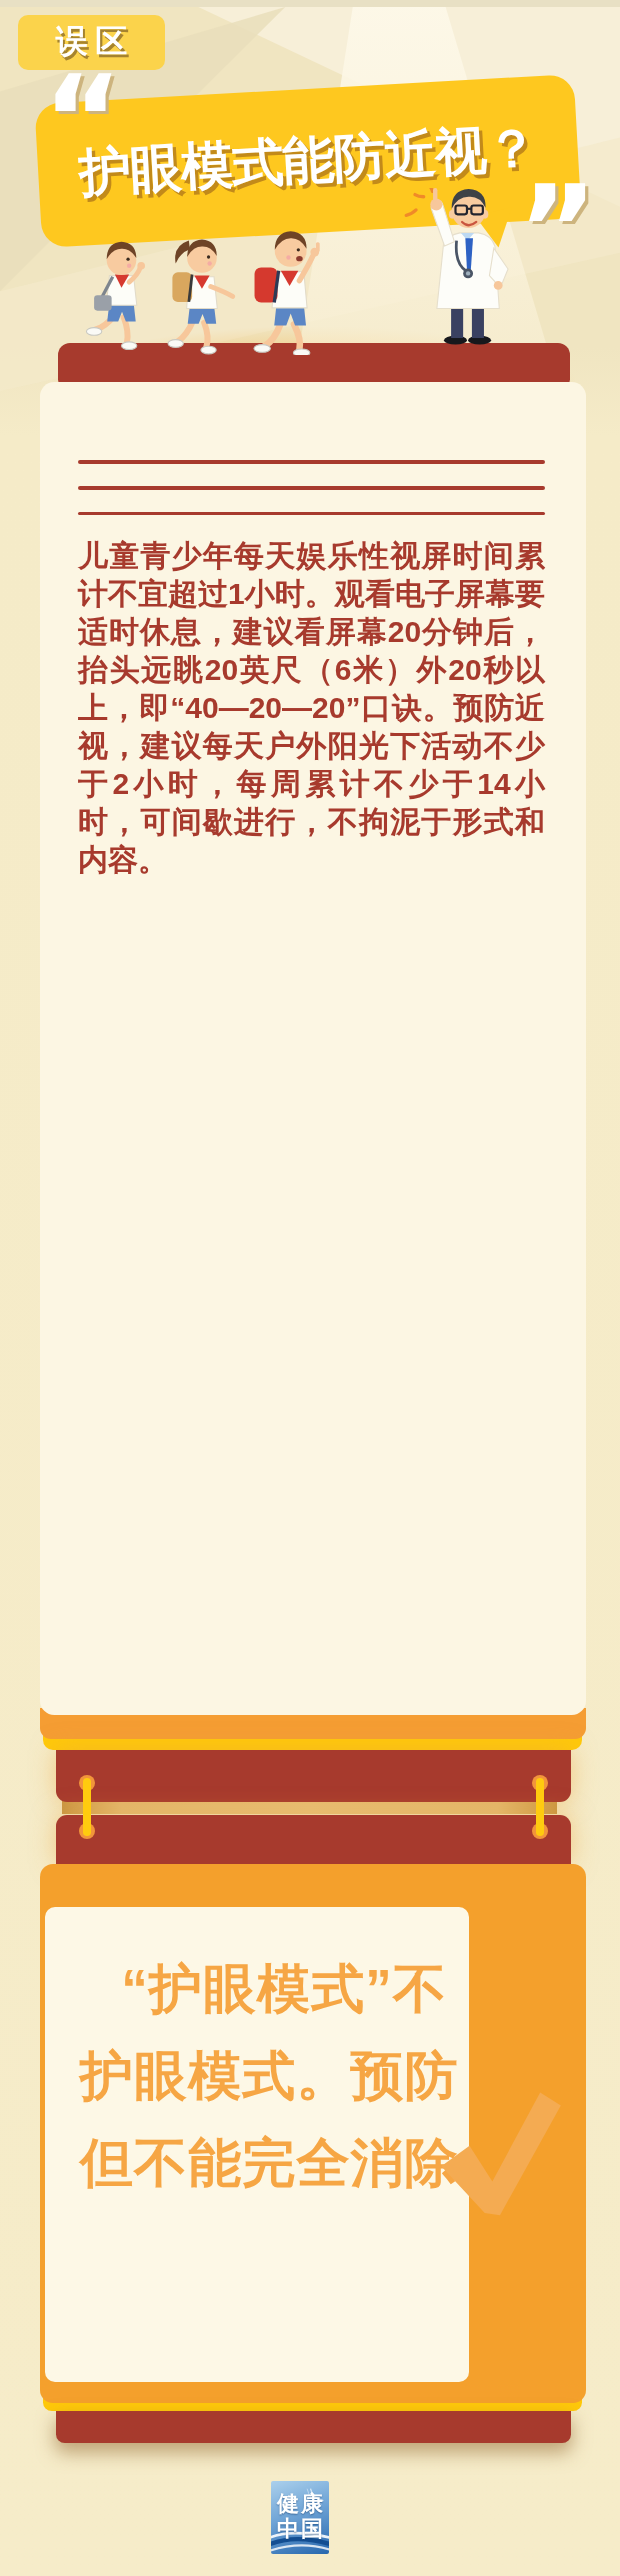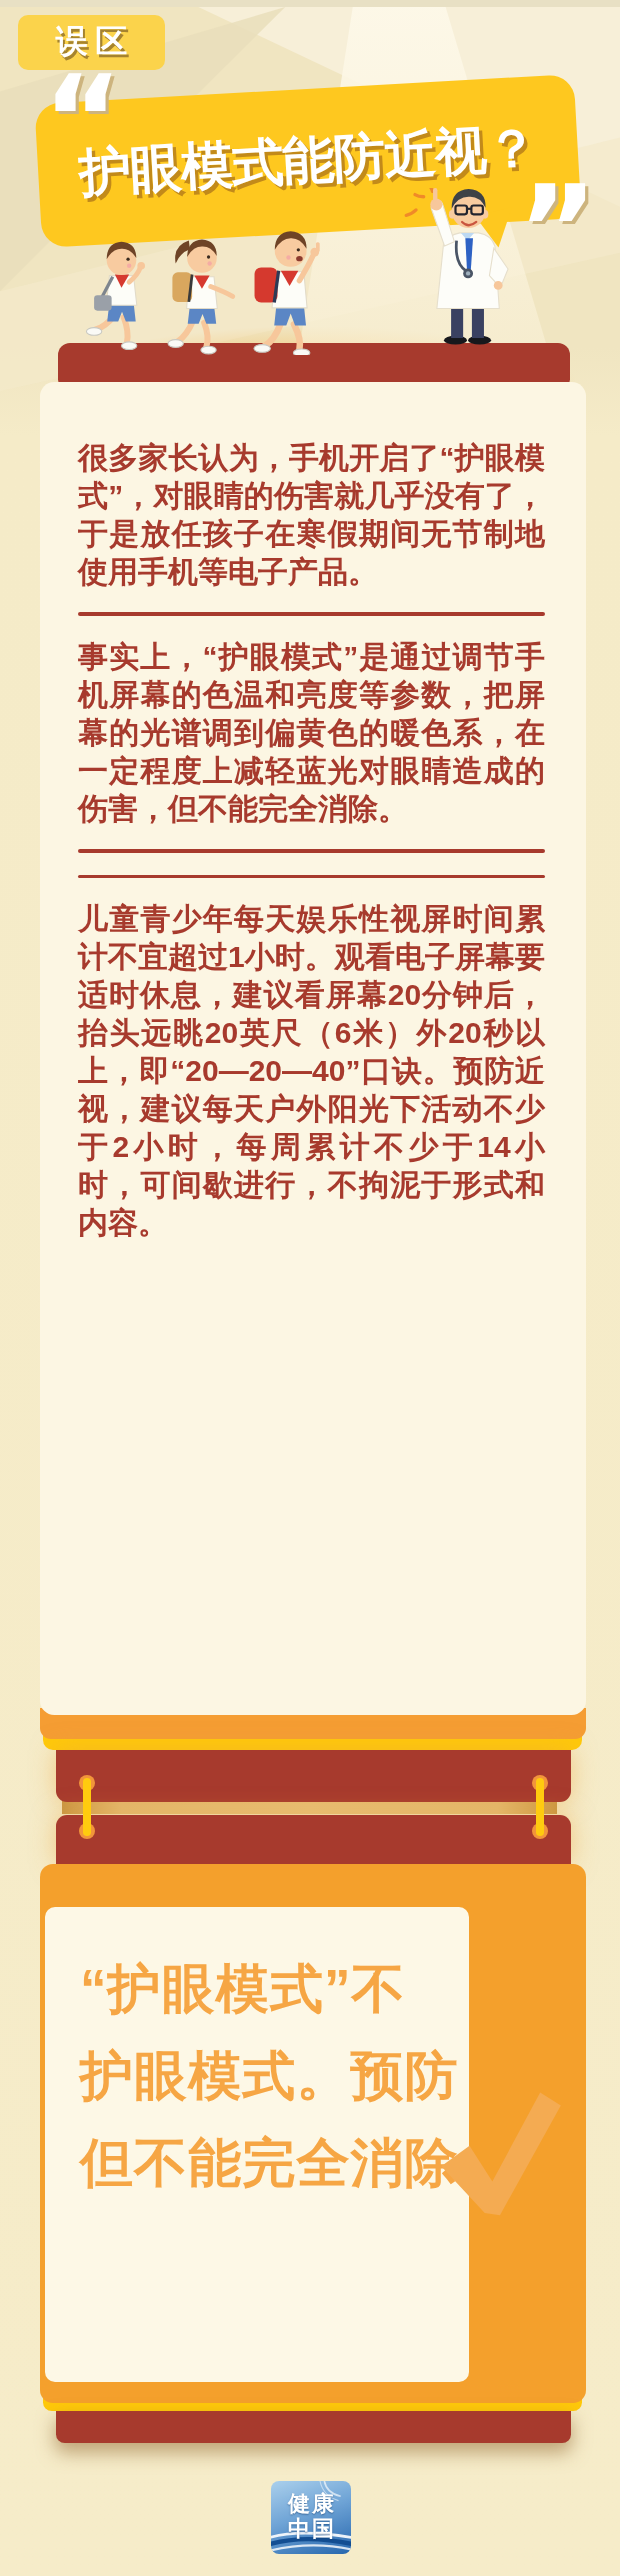--- a/index.html
+++ b/index.html
@@ -58,28 +58,28 @@
     z-index:1;box-shadow:0 0 25px rgba(235,165,60,.5);}
   .pin{width:16.4px;height:65px;z-index:3;}
   .pin-left{left:79px;top:1768px;}
   .pin-right{left:532px;top:1768px;}
   .pin .cap{position:absolute;width:16.4px;height:16.4px;border-radius:50%;background:#F2953B;left:0;}
   .pin .cap.t{top:0;} .pin .cap.b{top:48px;}
   .pin .rod{position:absolute;left:4.4px;top:3.3px;width:7.7px;height:58px;border-radius:3.8px;background:#FFCB0F;}
   
   .o-card{left:40px;top:1857px;width:546px;height:539px;background:#F4A02C;border-radius:13px;z-index:1;}
   .panel2{left:45px;top:1900px;width:424px;height:475px;background:#FDF8E6;border-radius:10px;z-index:2;
-    box-sizing:border-box;padding:38px 22px 0 35px;}
+    box-sizing:border-box;padding:38px 22px 0 35px;text-align:right;}
   .c-line{font-size:53px;line-height:87px;font-weight:900;color:#F6A644;letter-spacing:1.1px;white-space:nowrap;}
   .check{left:438px;top:2082px;width:125px;height:128px;z-index:3;}
   .y-edge2{left:43px;top:2379px;width:539px;height:25px;background:#FFC90A;border-radius:0 0 8.8px 8.8px;z-index:0;}
   .red-btm{left:56px;top:2404px;width:515px;height:32px;background:#A73A2D;border-radius:0 0 8.8px 8.8px;
     z-index:1;box-shadow:0 8.8px 18.6px 1.1px rgba(140,95,40,.5);}
   
-  .logo{left:271px;top:2474px;width:80px;height:73px;border-radius:8px;overflow:hidden;z-index:2;
+  .logo{left:271px;top:2474px;width:58px;height:73px;border-radius:2px;overflow:hidden;z-index:2;
     background:linear-gradient(160deg,#ABD0EC 0%,#6FA4D6 45%,#2767AE 100%);}
   .logo-txt{position:absolute;left:0;top:2.2px;width:100%;height:100%;display:flex;flex-direction:column;
     align-items:center;justify-content:flex-start;padding-top:7.7px;box-sizing:border-box;}
   .logo-txt div{font-size:22px;line-height:25px;font-weight:900;color:#fff;letter-spacing:2.2px;text-indent:2.2px;
     text-shadow:0 1.1px 1.6px rgba(20,60,110,.55);}
   .logo-waves{position:absolute;left:0;bottom:0;width:100%;height:33px;}
 </style>
 </head>
 <body>
 
@@ -190,26 +190,24 @@
       <rect x="81" y="32" width="21" height="16" rx="4" fill="none" stroke="#23242E" stroke-width="4"></rect>
       <line x1="73" y1="38" x2="81" y2="38" stroke="#23242E" stroke-width="4"></line>
       <path d="M64 62 Q76 74 90 62" stroke="#C9553F" stroke-width="4" fill="none" stroke-linecap="round"></path>
     </g>
   </svg>
 
   <div class="abs glow-top"></div>
   <div class="abs roller-top"></div>
 
   <div class="abs card">
-    <p class="para">很多家长认为，手机开启了“护眼模式”，对眼睛的伤害就几乎没有了，于是放任孩子在寒假期间无节制地使用手机等电子产品。</p>
-    <div class="hr"></div>
-    <p class="para">事实上，“护眼模式”是通过调节手机屏幕的色温和亮度等参数，把屏幕的光谱调到偏黄色的暖色系，在一定程度上减轻蓝光对眼睛造成的伤害，但不能完全消除。</p>
     <div class="hr"></div>
     <div class="hr"></div>
-    <p class="para">儿童青少年每天娱乐性视屏时间累计不宜超过1小时。观看电子屏幕要适时休息，建议看屏幕20分钟后，抬头远眺20英尺（6米）外20秒以上，即“20—20—40”口诀。预防近视，建议每天户外阳光下活动不少于2小时，每周累计不少于14小时，可间歇进行，不拘泥于形式和内容。</p>
+    <div class="hr"></div>
+    <p class="para">儿童青少年每天娱乐性视屏时间累计不宜超过1小时。观看电子屏幕要适时休息，建议看屏幕20分钟后，抬头远眺20英尺（6米）外20秒以上，即“40—20—20”口诀。预防近视，建议每天户外阳光下活动不少于2小时，每周累计不少于14小时，可间歇进行，不拘泥于形式和内容。</p>
   </div>
 
   <div class="abs o-edge1"></div>
   <div class="abs y-edge1"></div>
   <div class="abs red-a"></div>
   <div class="abs recess"></div>
   <div class="abs red-b"></div>
   <div class="abs pin pin-left">
     <div class="cap t"></div>
     <div class="cap b"></div>

